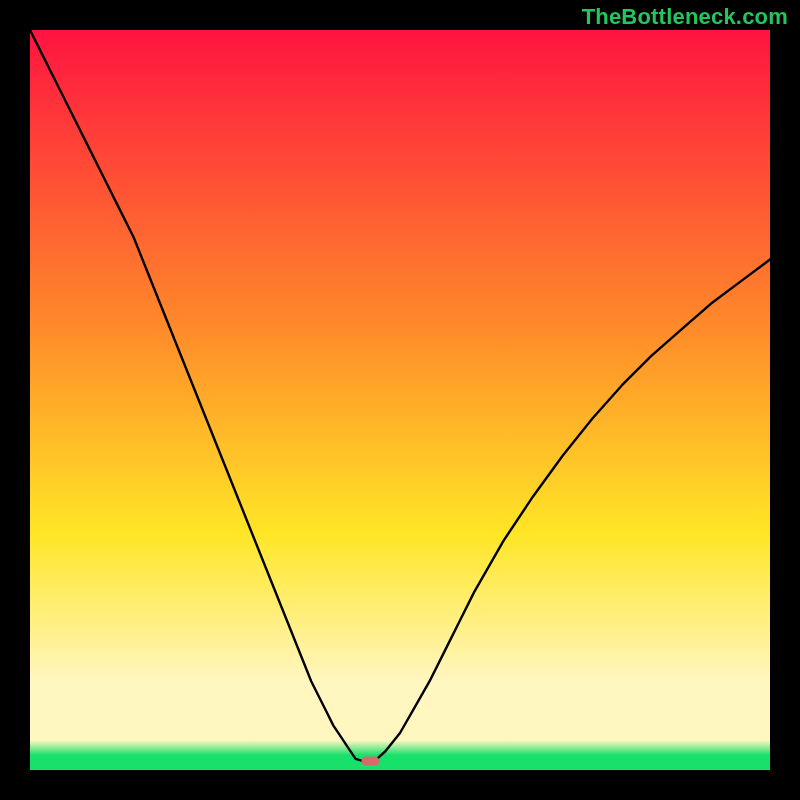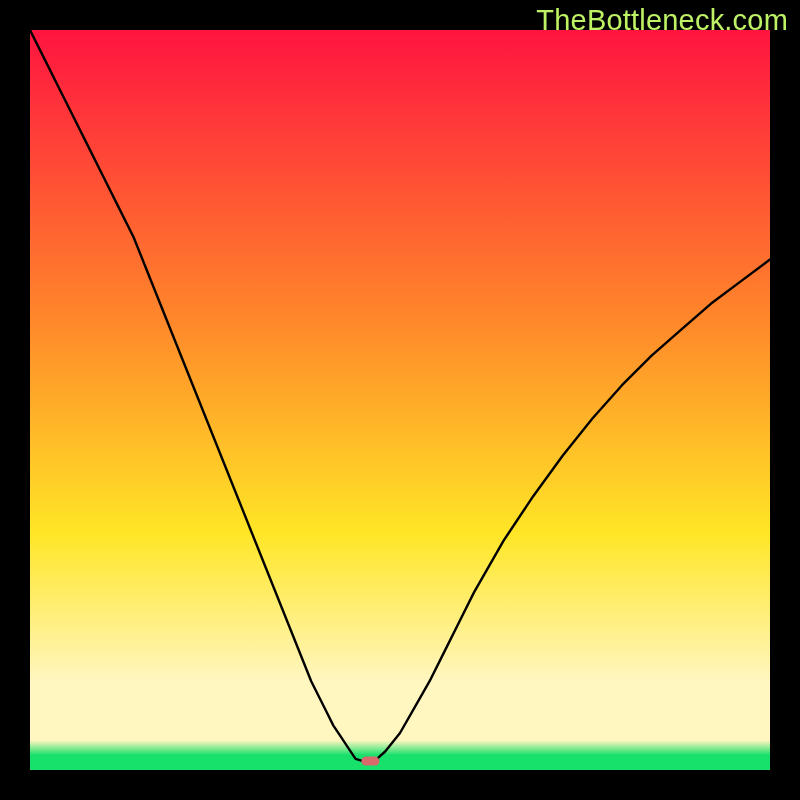--- a/index.html
+++ b/index.html
@@ -25,23 +25,23 @@
   }
   svg {
     display: block;
     width: 100%;
     height: 100%;
   }
   .watermark {
     position: absolute;
     top: 4px;
     right: 12px;
-    color: #bef264;
-    font-size: 29px;
-    font-weight: 400;
+    color: #22c55e;
+    font-size: 22px;
+    font-weight: 700;
     letter-spacing: 0.2px;
     user-select: none;
   }
 </style>
 </head>
 <body>
 
 <div class="frame">
 
   <div class="plot-wrap">

